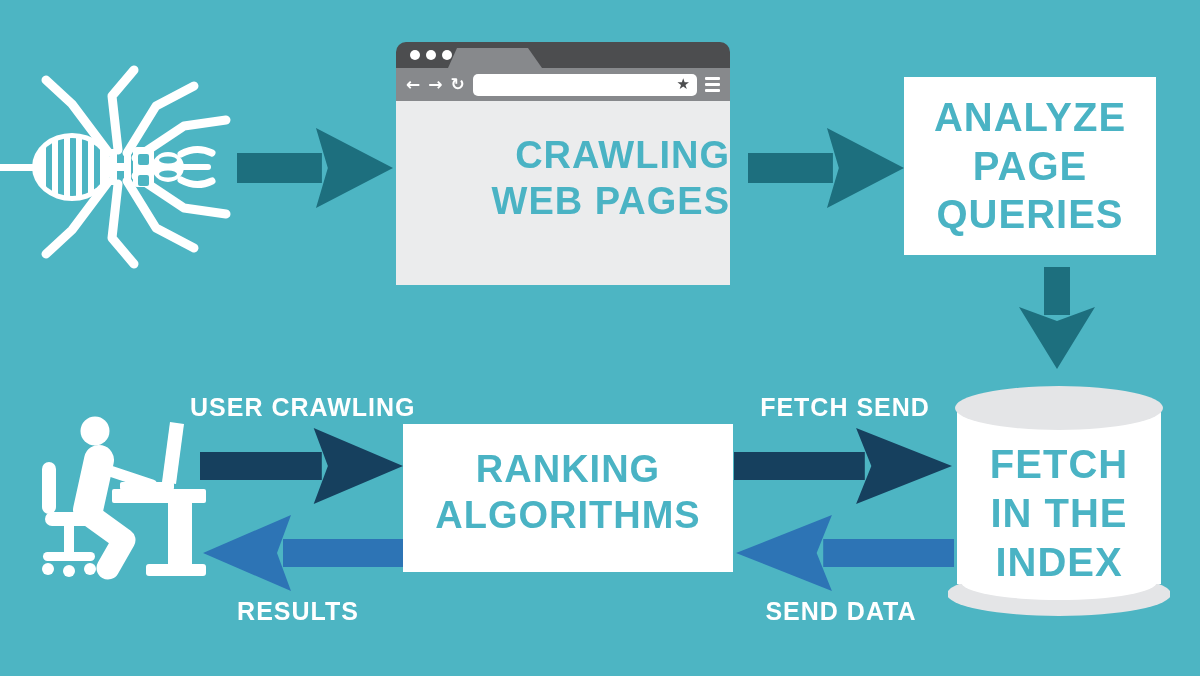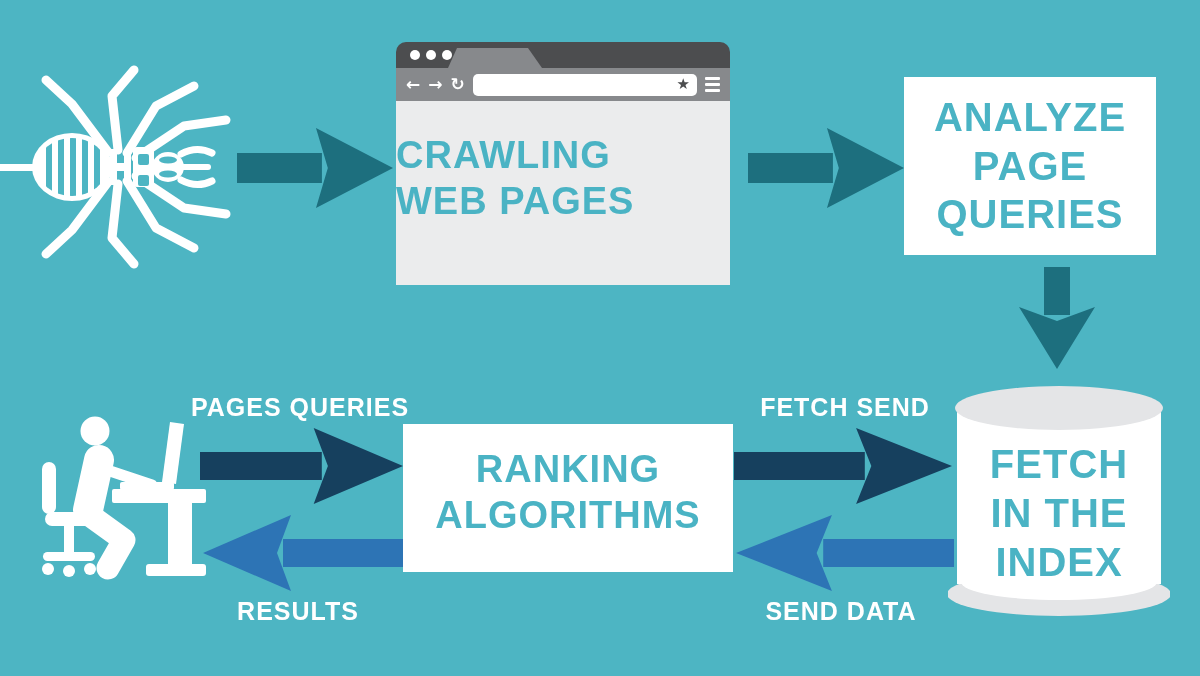--- a/index.html
+++ b/index.html
@@ -35,21 +35,21 @@
        clip-path:polygon(9px 0,80px 0,94px 20px,0 20px);}
   .b-bar{height:33px;background:var(--chrome-mid);display:flex;align-items:center;
          padding:0 10px;gap:8px;}
   .nav-ico{color:var(--white);font:bold 17px "DejaVu Sans",sans-serif;line-height:1;}
   .url{flex:1;height:22px;background:var(--white);border-radius:5px;display:flex;
        align-items:center;justify-content:flex-end;padding-right:7px;}
   .star{color:var(--chrome-dark);font-size:15px;font-family:"DejaVu Sans",sans-serif;line-height:1;}
   .menu{display:flex;flex-direction:column;gap:3px;}
   .menu i{display:block;width:15px;height:3px;background:var(--white);border-radius:1px;}
   .b-body{height:184px;background:var(--panel-gray);display:flex;flex-direction:column;
-          align-items:flex-start;justify-content:center;text-align:center;padding-bottom:30px;box-sizing:border-box;}
+          align-items:flex-end;justify-content:center;text-align:center;padding-bottom:30px;box-sizing:border-box;}
 </style>
 </head>
 <body>
 
 <div class="stage">
 
   <svg class="abs" style="left:0;top:58px;" width="235" height="225" viewBox="0 0 235 225">
     <defs>
         <clipPath id="abd">
           <ellipse cx="72" cy="109" rx="35" ry="29"></ellipse>
@@ -172,21 +172,21 @@
     </g>
 
     <rect class="f-white" x="90" y="87" width="94" height="14" rx="2"></rect>
     <rect class="f-white" x="146" y="101" width="24" height="66"></rect>
     <rect class="f-white" x="124" y="162" width="60" height="12" rx="3"></rect>
 
     <polygon class="f-white" points="148,20 162,22 154,82 140,80"></polygon>
     <rect class="f-white" x="98" y="80" width="54" height="8" rx="2"></rect>
   </svg>
 
-  <div class="lab" style="left:190px;top:393px;width:220px;">PAGES QUERIES</div>
+  <div class="lab" style="left:190px;top:393px;width:220px;">USER CRAWLING</div>
   <div class="lab" style="left:735px;top:393px;width:220px;">FETCH SEND</div>
   <div class="lab" style="left:208px;top:597px;width:180px;">RESULTS</div>
   <div class="lab" style="left:731px;top:597px;width:220px;">SEND DATA</div>
 
   <svg class="abs" style="left:200px;top:428px;" width="203" height="76" viewBox="0 0 200 76" preserveAspectRatio="none">
     <rect class="f-navy" x="0" y="24" width="120" height="28"></rect>
     <polygon class="f-navy" points="112,0 200,38 112,76 126,38"></polygon>
   </svg>
 
   <svg class="abs" style="left:203px;top:515px;" width="200" height="76" viewBox="0 0 200 76" preserveAspectRatio="none">

